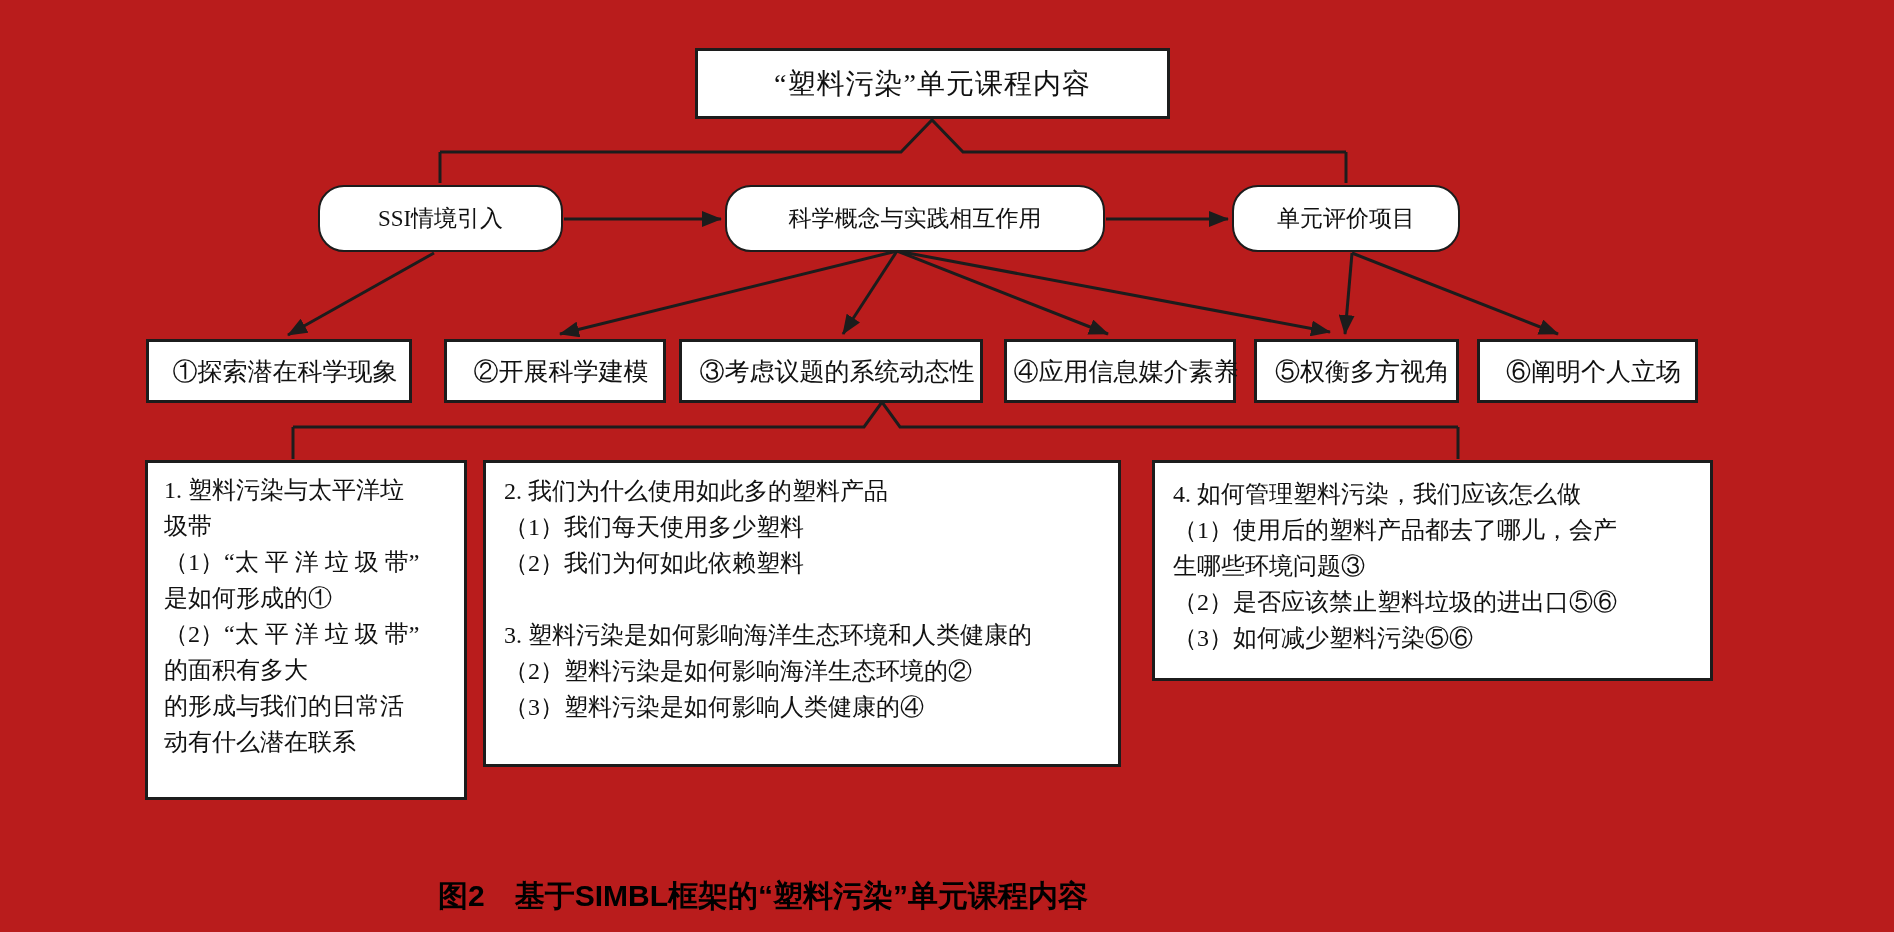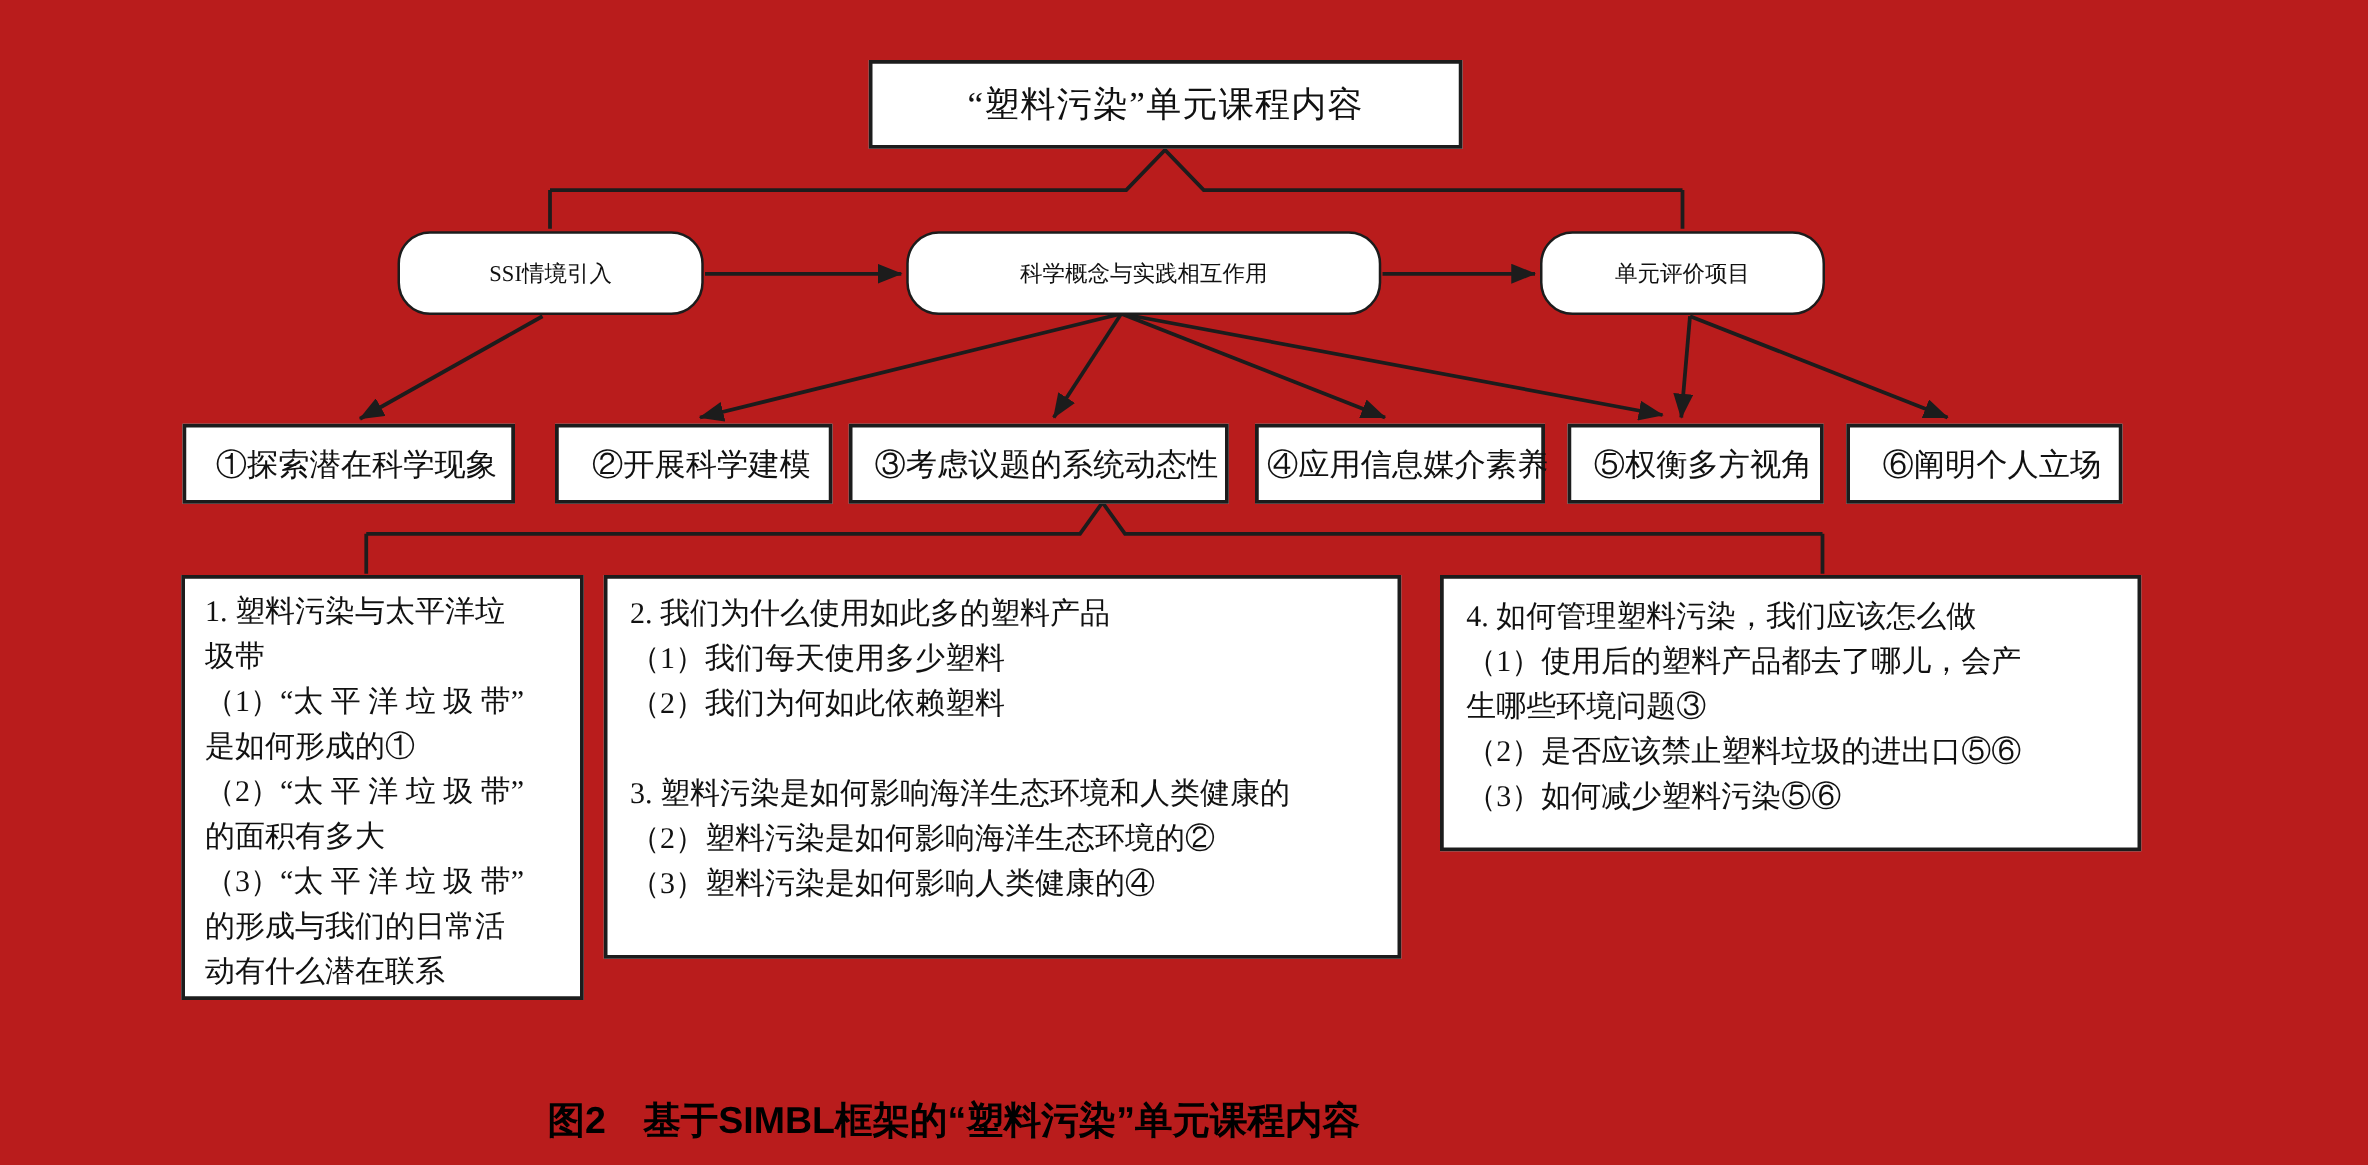--- a/index.html
+++ b/index.html
@@ -29,21 +29,21 @@
     text-align: center;
     font-family: "Liberation Serif", serif;
   }
   .title-box {
     left: 695px; top: 48px; width: 475px; height: 71px;
     font-size: 28px; letter-spacing: 1px;
   }
   .stadium {
     border-radius: 26px;
     border-width: 2.5px;
-    font-size: 18px;
+    font-size: 23px;
   }
   .st-ssi        { left: 318px;  top: 185px; width: 245px; height: 67px; }
   .st-inter      { left: 725px;  top: 185px; width: 380px; height: 67px; }
   .st-assess     { left: 1232px; top: 185px; width: 228px; height: 67px; }
   .practice {
     top: 339px; height: 64px;
     font-size: 25px;
     white-space: nowrap;
     padding-left: 12px;
   }
@@ -143,21 +143,20 @@
     <span>⑥阐明个人立场</span>
   </div>
 
   <div class="bx lesson l1">
     <div class="tline">1. 塑料污染与太平洋垃</div>
     <div class="tline">圾带</div>
     <div class="tline">（1）“太 平 洋 垃 圾 带”</div>
     <div class="tline">是如何形成的①</div>
     <div class="tline">（2）“太 平 洋 垃 圾 带”</div>
     <div class="tline">的面积有多大</div>
-    <div class="tline">（3）“太 平 洋 垃 圾 带”</div>
     <div class="tline">的形成与我们的日常活</div>
     <div class="tline">动有什么潜在联系</div>
   </div>
 
   <div class="bx lesson l2">
     <div class="tline">2. 我们为什么使用如此多的塑料产品</div>
     <div class="tline">（1）我们每天使用多少塑料</div>
     <div class="tline">（2）我们为何如此依赖塑料</div>
     <div class="tline"></div>
     <div class="tline">3. 塑料污染是如何影响海洋生态环境和人类健康的</div>

